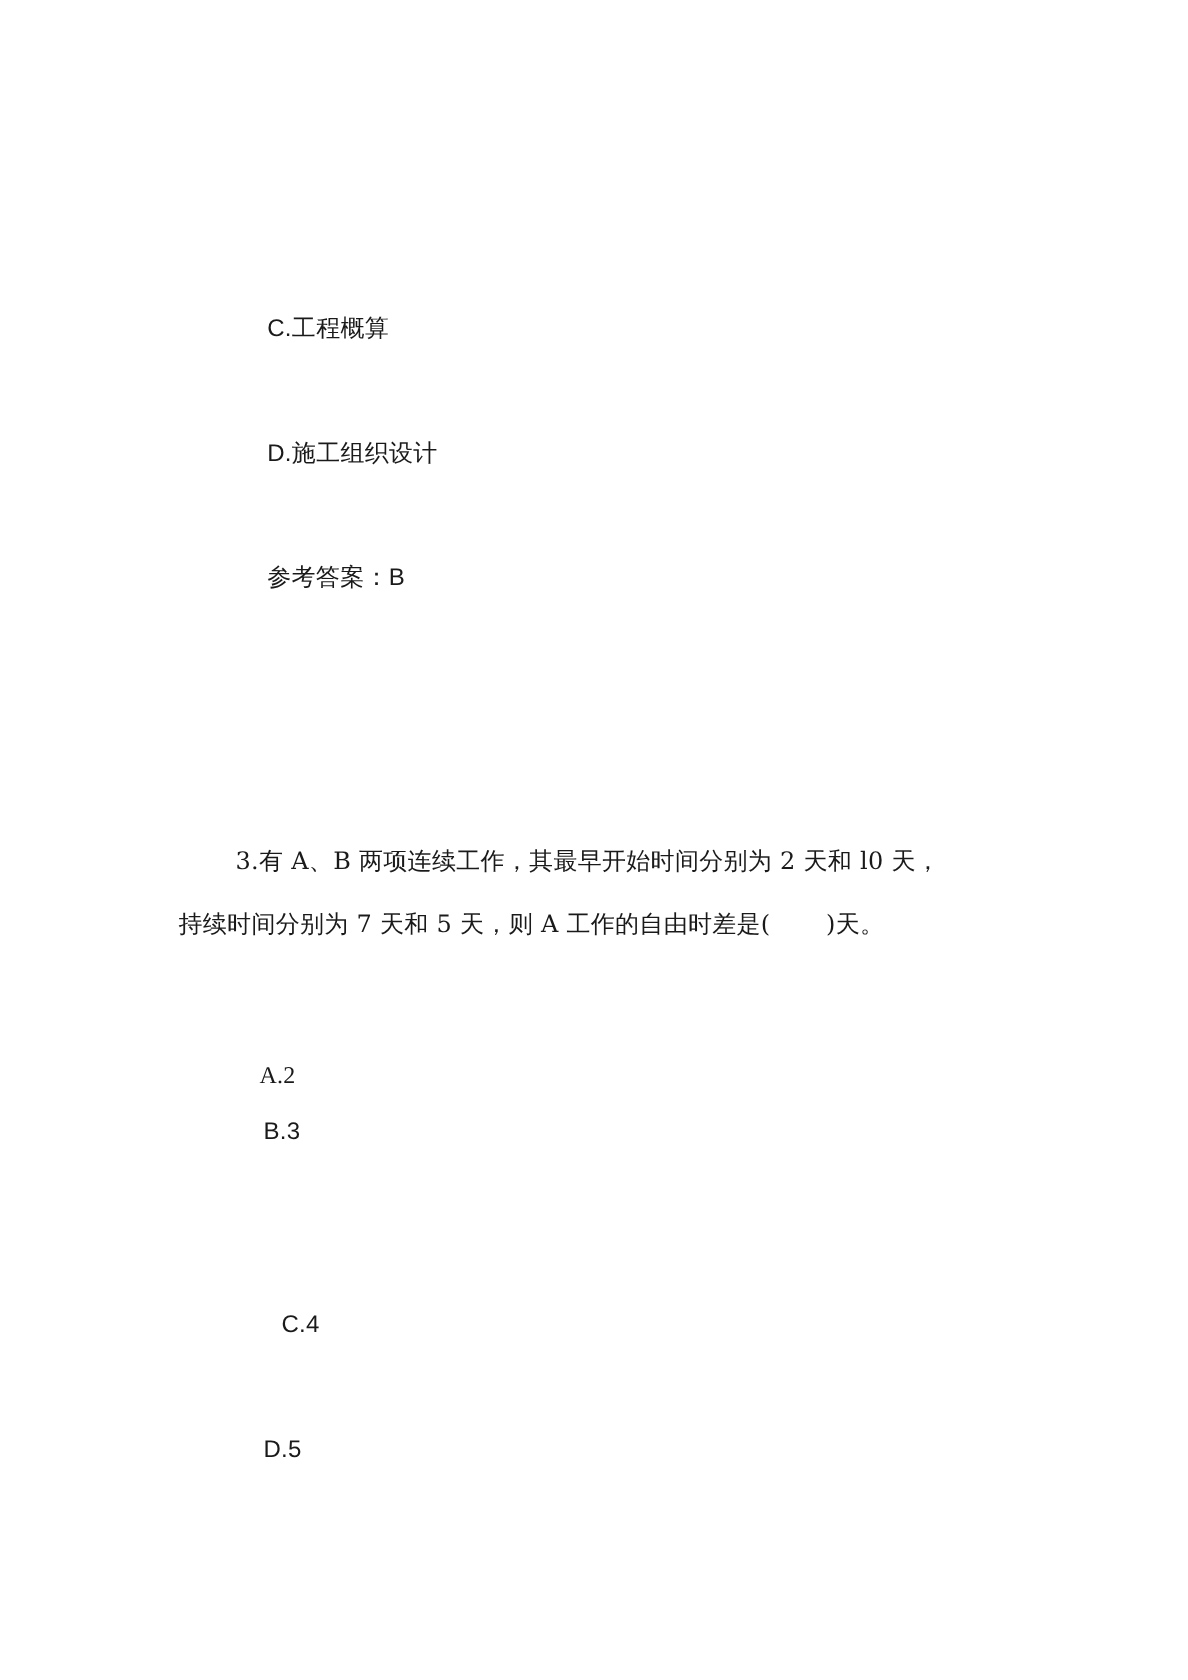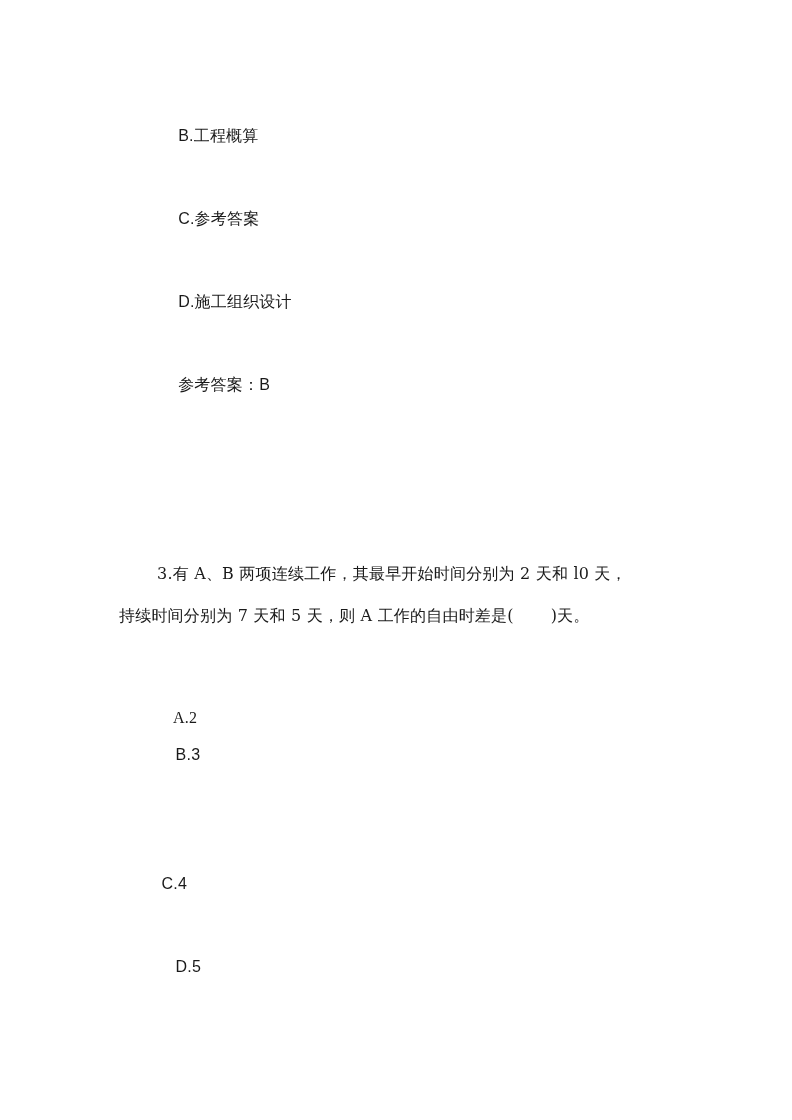--- a/index.html
+++ b/index.html
@@ -30,26 +30,23 @@
     }
     .latin {
       font-family: "Liberation Sans", "DejaVu Sans", sans-serif;
     }
   </style>
 </head>
 <body>
 
 <div class="page">
 
-  <div class="line" style="left:157px; top:106px;">
-    <span class="latin">B.</span><span>工程概算</span>
-  </div>
 
   <div class="line" style="left:157px; top:189px;">
-    <span class="latin">C.</span><span>参考答案</span>
+    <span class="latin">C.</span><span>工程概算</span>
   </div>
 
   <div class="line" style="left:157px; top:355px;">
     <span>参考答案：</span><span class="latin">B</span>
   </div>
 
   <div class="line" style="left:157px; top:272px;">
     <span class="latin">D.</span><span>施工组织设计</span>
   </div>
 
@@ -58,21 +55,21 @@
   <div class="line" style="left:119px; top:606px;">持续时间分别为 7 天和 5 天，则 A 工作的自由时差是(       )天。</div>
 
   <div class="line latin" style="left:157px; top:688px;font-family:Liberation Serif, serif;">
     <span>A.</span><span>2</span>
   </div>
 
   <div class="line latin" style="left:157px; top:725px;">
     <span>B.</span><span>3</span>
   </div>
 
-  <div class="line latin" style="left:143px; top:854px;text-align:center;">
+  <div class="line latin" style="left:169px; top:854px;text-align:center;">
     <span>C.</span><span>4</span>
   </div>
 
   <div class="line latin" style="left:157px; top:937px;text-align:center;">
     <span>D.</span><span>5</span>
   </div>
 
 </div>
 
 </body></html>

